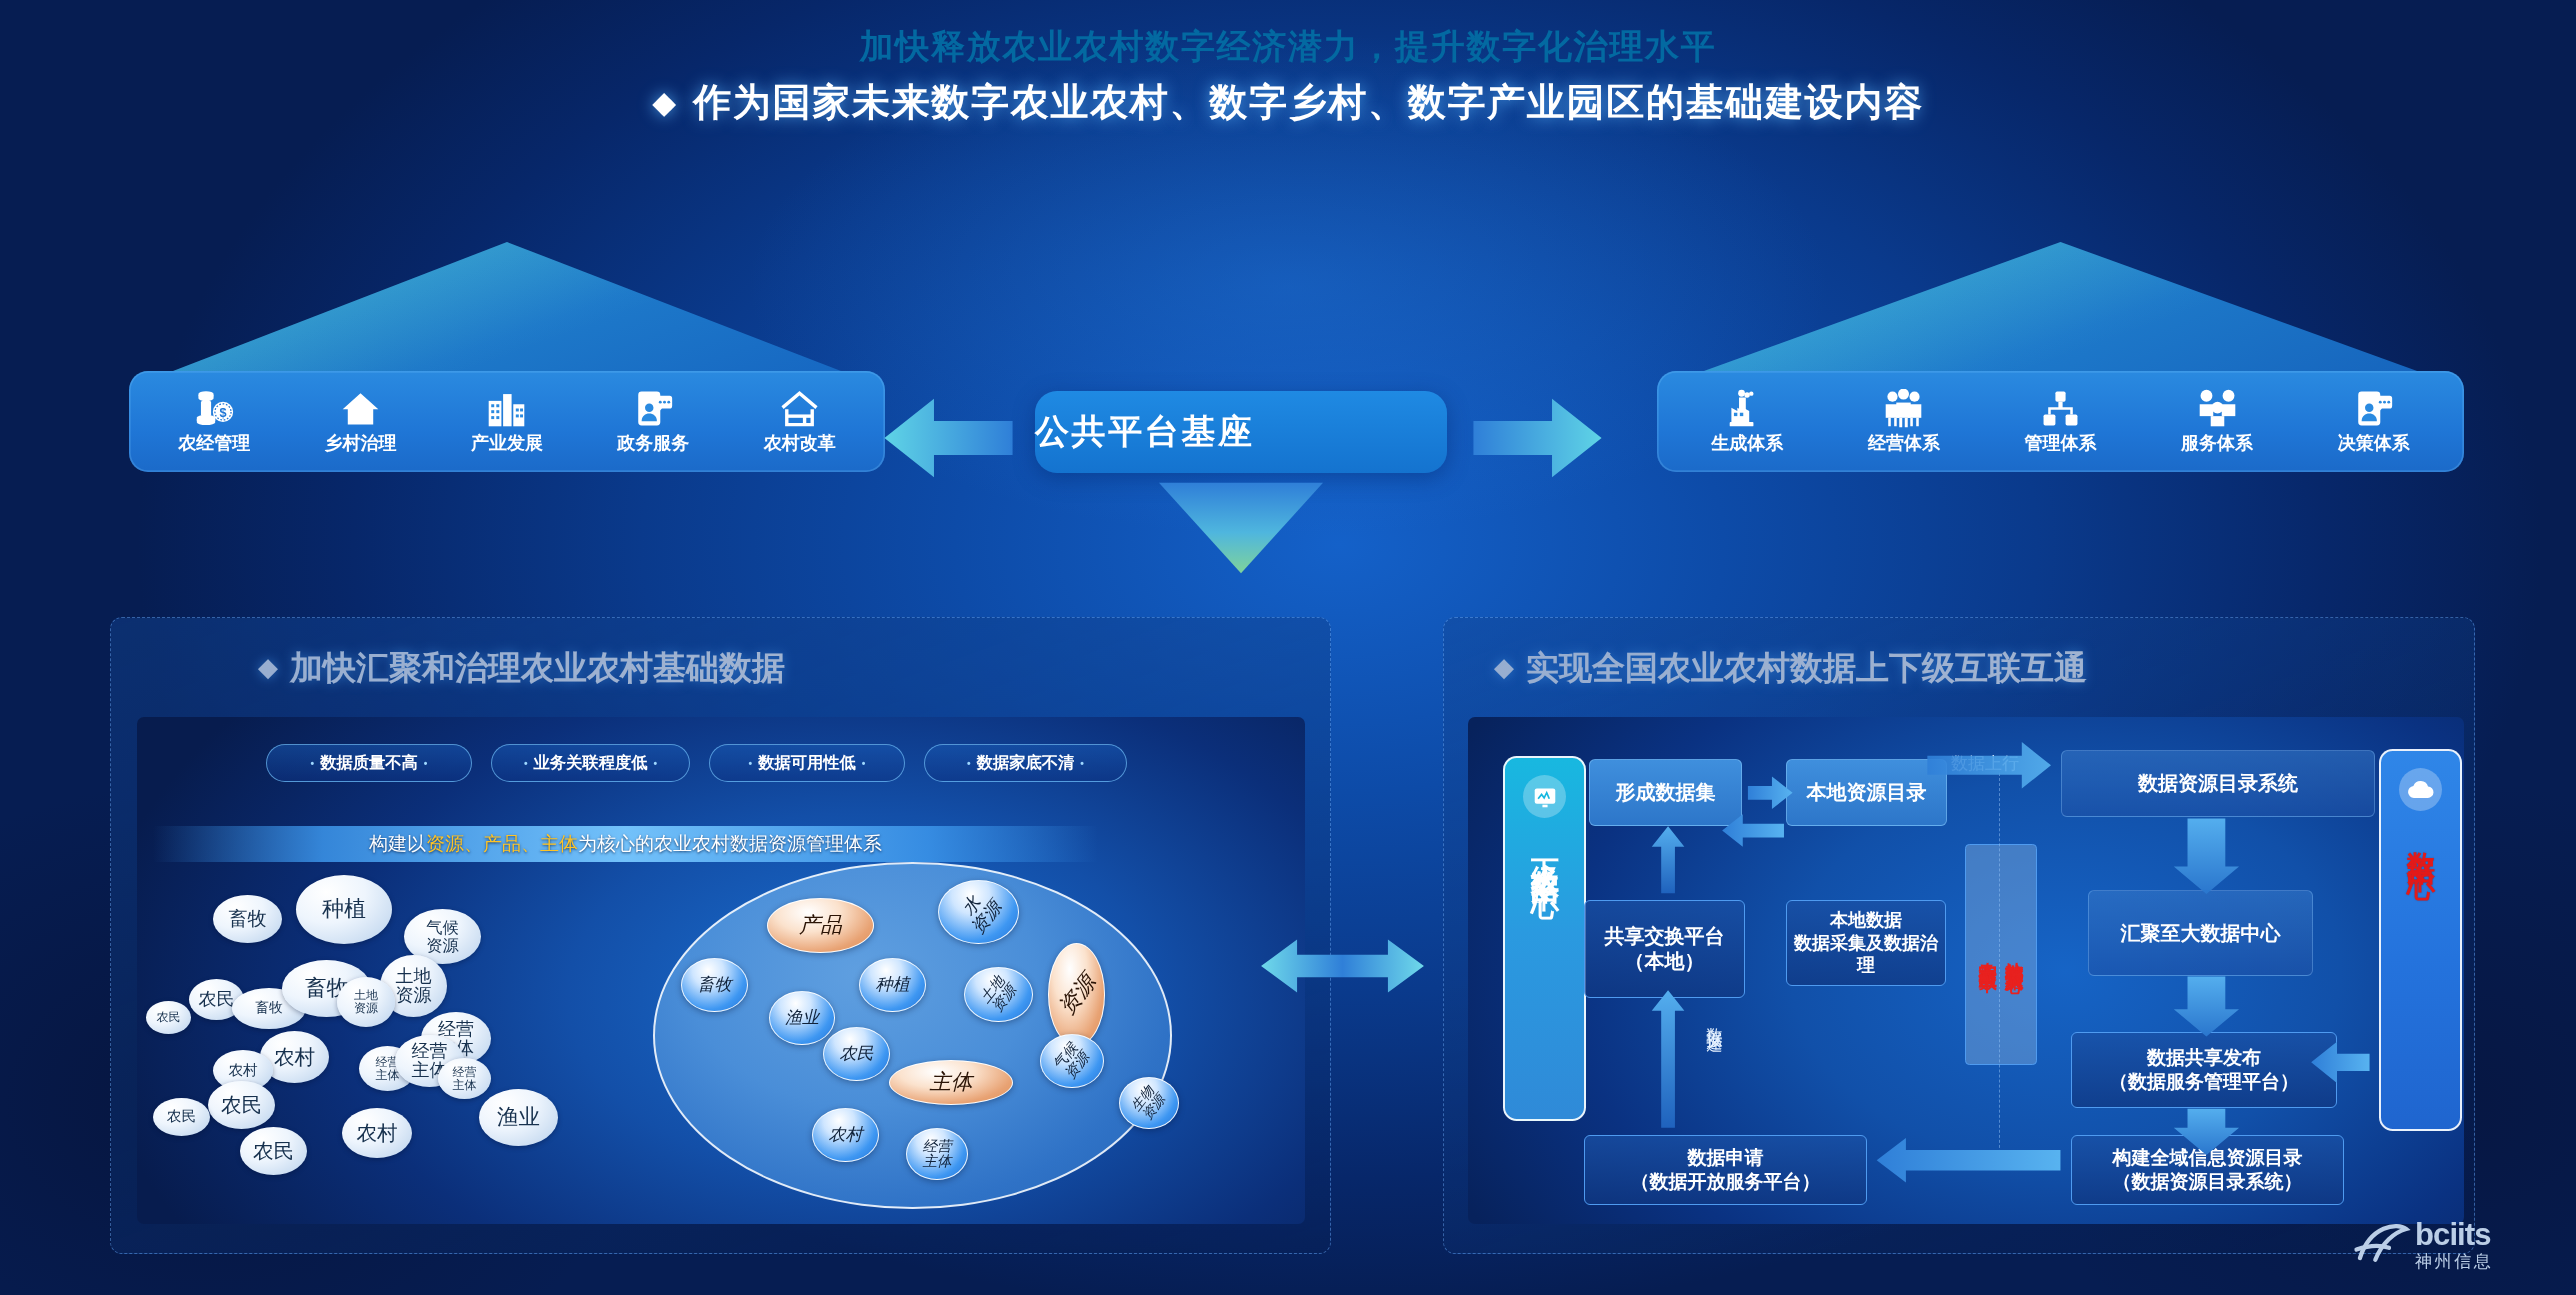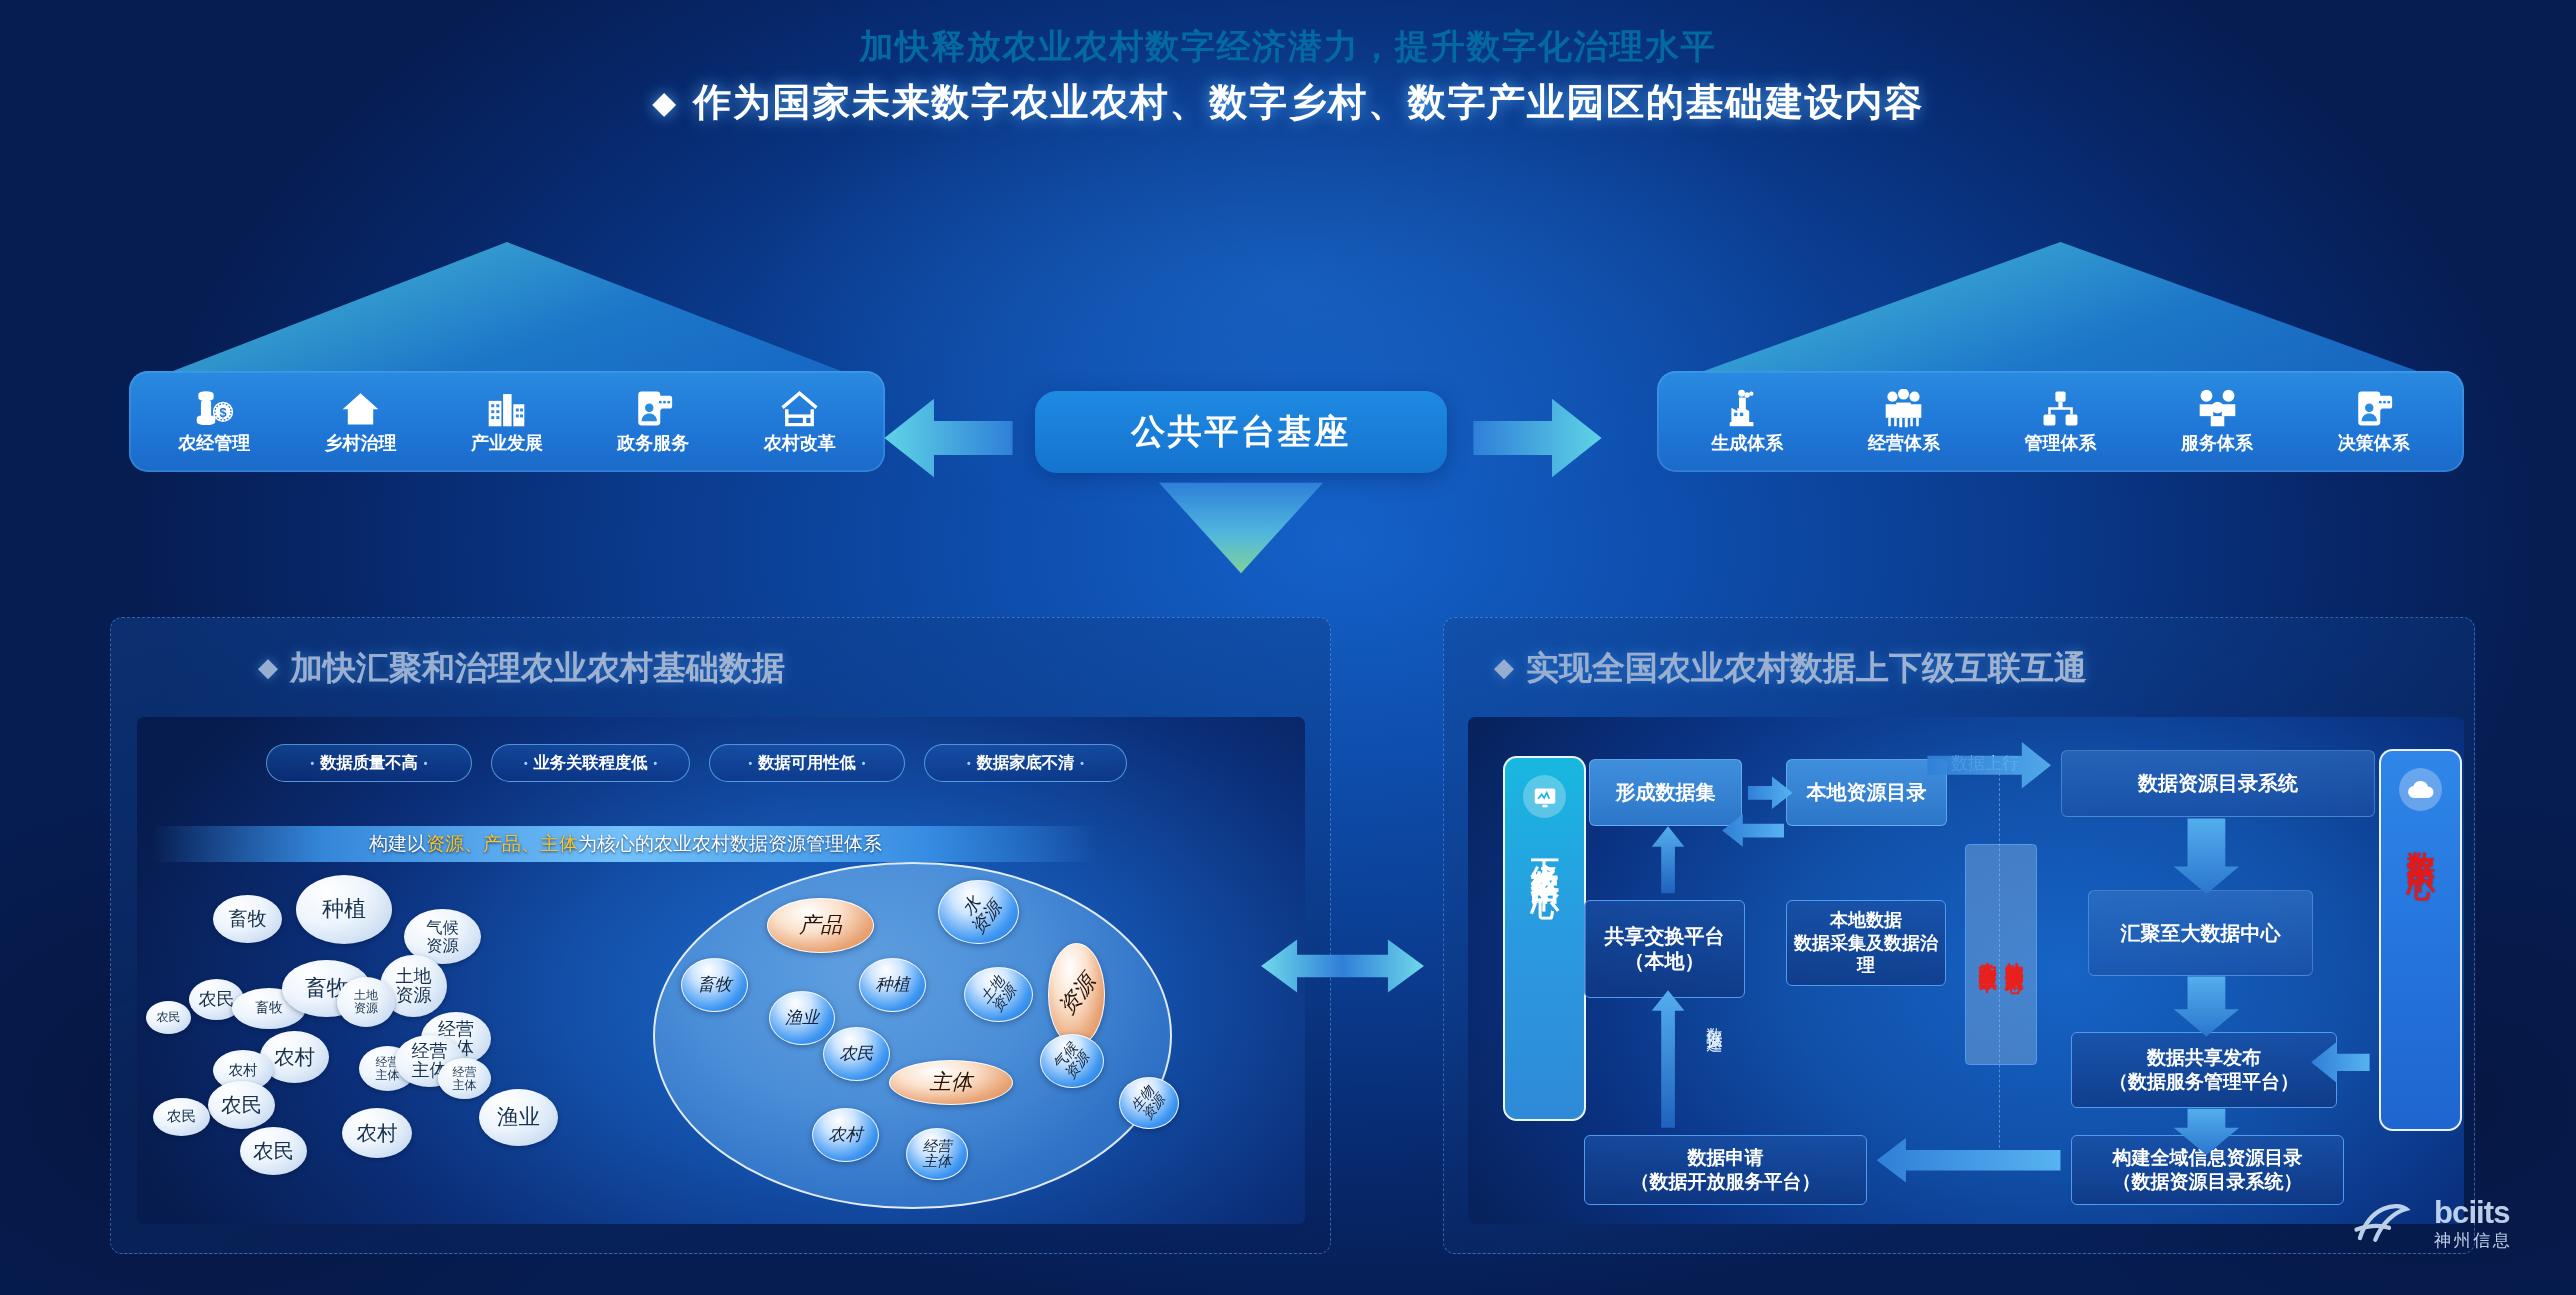--- a/index.html
+++ b/index.html
@@ -42,21 +42,21 @@
     box-shadow:0 0 0 1.7px rgba(120,200,255,.25) inset;}
   .icon-row{position:absolute;left:0;top:131px;width:100%;height:98px;
     display:flex;align-items:center;justify-content:space-around;padding:0 12px;box-sizing:border-box;}
   .icon-cell{display:flex;flex-direction:column;align-items:center;gap:3.4px;}
   .icon-cell svg{display:block;}
   .icon-cell .lbl{font-size:18px;color:#fff;font-weight:bold;white-space:nowrap;}
 
   
   .platform{position:absolute;left:1205;top:391px;width:412px;height:82px;
     border-radius:22px;background:linear-gradient(180deg,#1f8ae3,#1473cf);
-    display:flex;align-items:center;justify-content:center;
+    display:flex;align-items:center;
     box-shadow:0 5.2px 22px rgba(0,40,110,.45);}
   .platform span{font-size:34px;font-weight:bold;color:#fff;letter-spacing:2.6px;}
   .arrow-l,.arrow-r{position:absolute;top:397px;width:129px;height:82px;}
   .arrow-l{left:884px;}
   .arrow-r{left:1473px;}
   .arrow-down{position:absolute;left:1155px;top:481px;width:172px;height:94px;}
 
   
   .sec-head{position:absolute;font-size:33px;font-weight:bold;color:#fff;
     text-shadow:0 0 12px rgba(80,170,255,.8);white-space:nowrap;}
@@ -145,21 +145,21 @@
     display:flex;flex-direction:row-reverse;align-items:center;justify-content:center;gap:2.6px;}
   .redcol span{writing-mode:vertical-rl;text-orientation:upright;
     color:#e8211f;font-weight:bold;font-size:18px;letter-spacing:1.7px;}
   .vlabel{position:absolute;writing-mode:vertical-rl;text-orientation:upright;
     color:#e6f2ff;font-size:16.3px;letter-spacing:2.6px;}
   .hlabel{position:absolute;color:#eaf4ff;font-size:17px;white-space:nowrap;}
   .dashline{position:absolute;border-left:1.7px dashed rgba(150,195,245,.5);}
 
   
   .logo{position:absolute;left:2353px;top:1176px;width:197px;height:94px;
-    display:flex;align-items:center;gap:21px;opacity:.9;}
+    display:flex;align-items:flex-end;gap:2px;opacity:.9;}
   .logo .mark{width:60px;height:53px;}
   .logo .txt{display:flex;flex-direction:column;line-height:1;}
   .logo .en{font-size:31px;font-weight:bold;color:#cfe2f8;letter-spacing:-0.9px;}
   .logo .cn{font-size:17px;color:#cfe2f8;letter-spacing:2.6px;margin-top:3.4px;}
 </style>
 </head>
 <body>
 
 <div class="bg-glow"></div>
 

